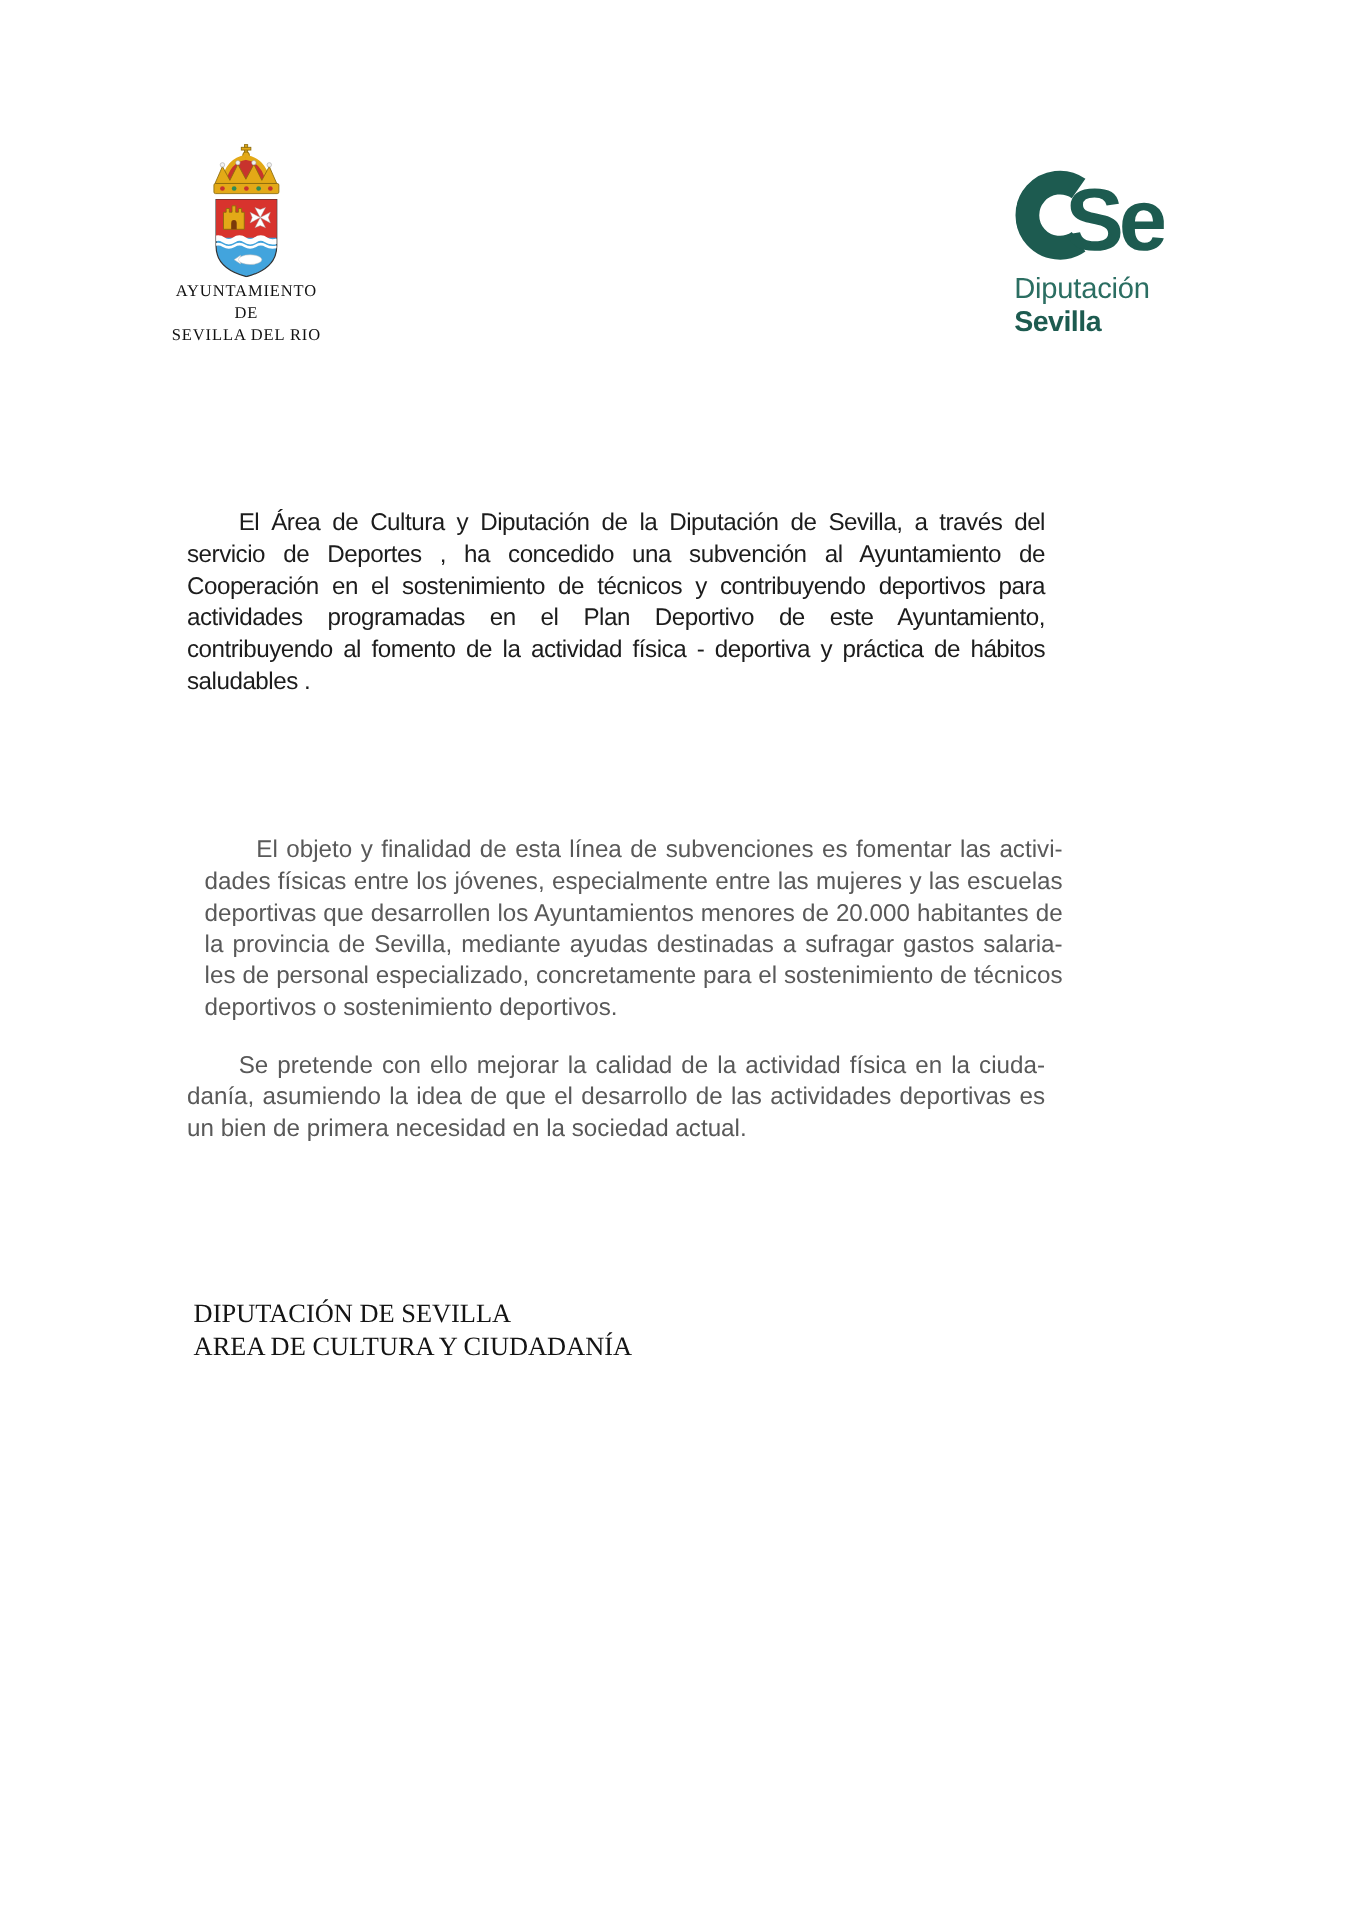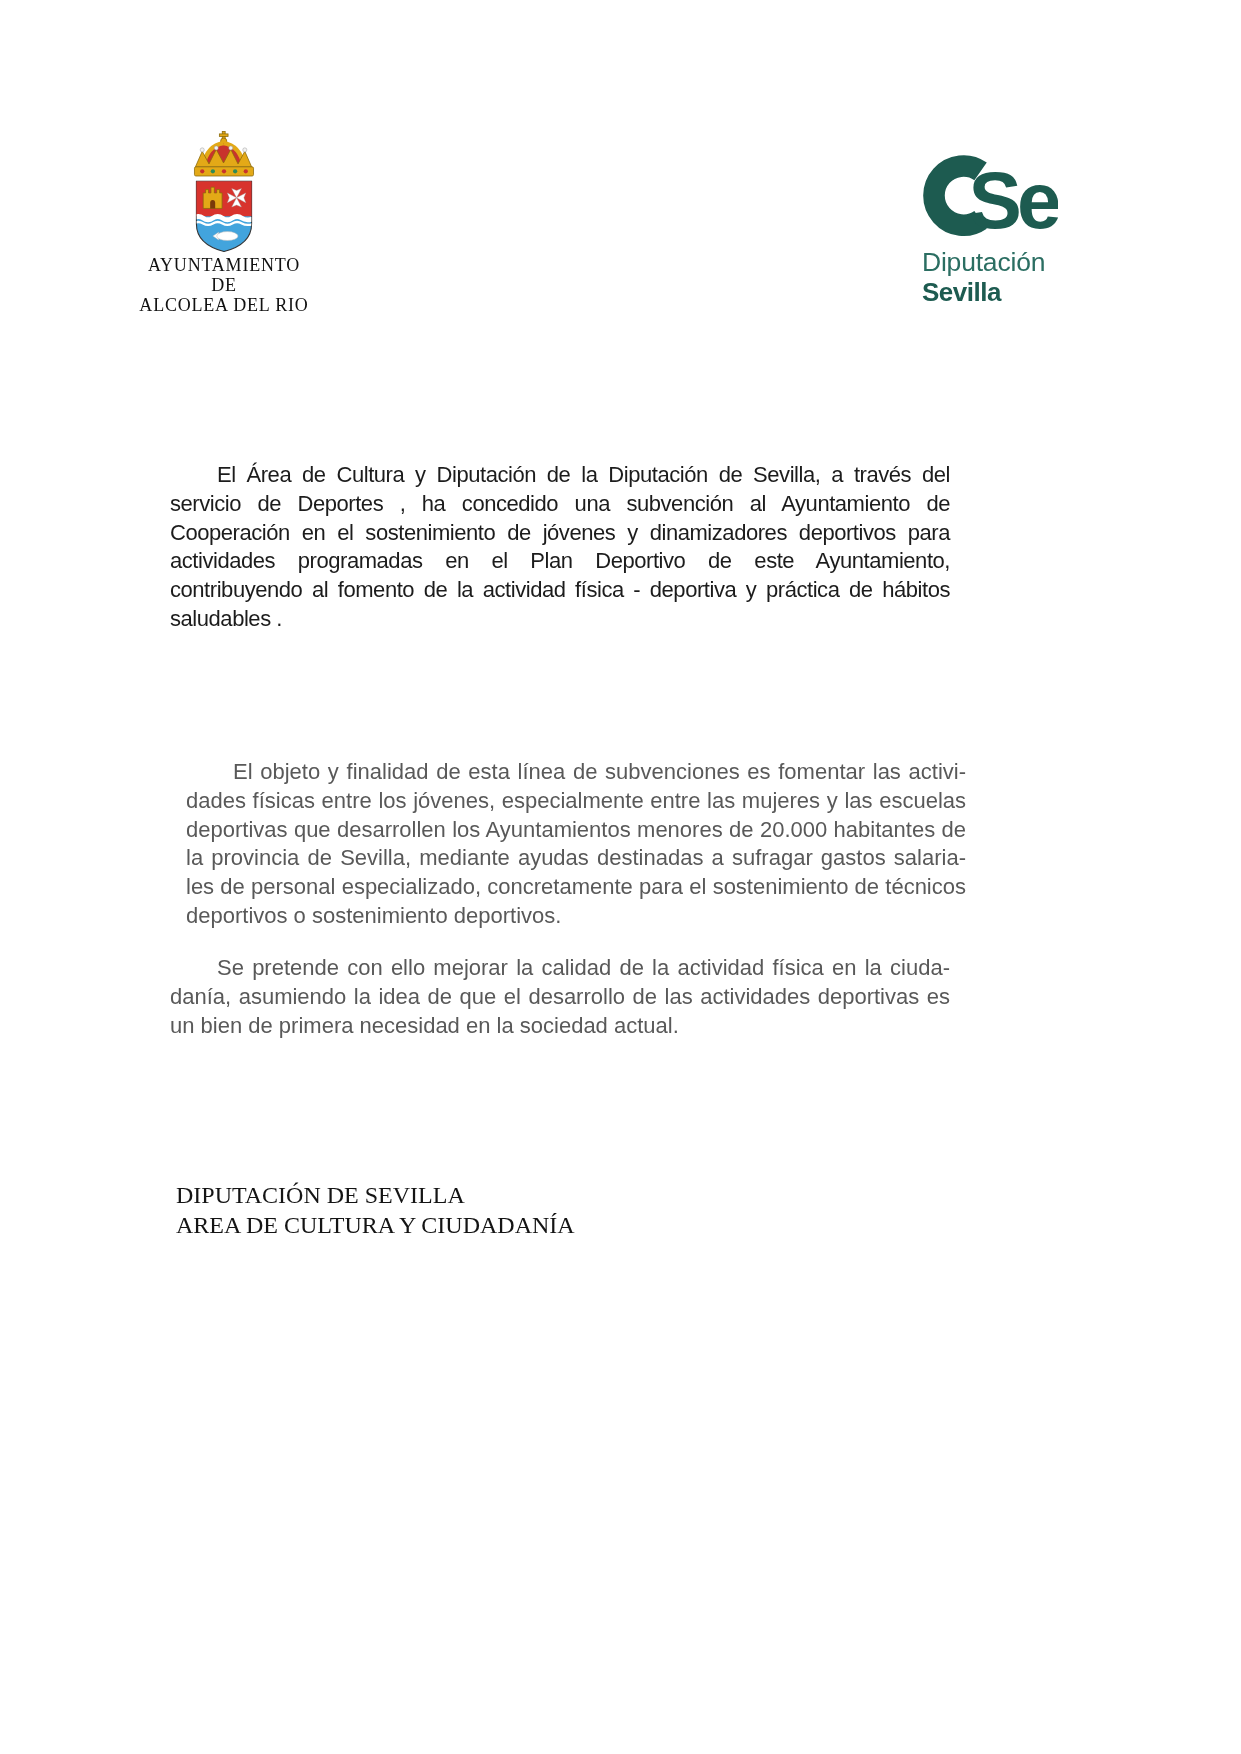--- a/index.html
+++ b/index.html
@@ -11,21 +11,21 @@
     font-family:"Liberation Sans",sans-serif;
     overflow:hidden;
   }
 
   
   .coat{position:absolute;left:138px;top:131px;width:172px;text-align:center;}
   .coat svg{display:block;margin:0 auto;}
   .coat-text{
     margin-top:3px;
     font-family:"Liberation Serif",serif;
-    font-size:18px;line-height:20px;
+    font-size:15px;line-height:20px;
     letter-spacing:0.8px;
     color:#111;
     text-align:center;
   }
 
   
   .dipu{position:absolute;left:922px;top:150px;width:152px;}
   .dipu svg{display:block;}
   .dipu-name{
     margin-top:5px;
@@ -121,37 +121,37 @@
       </g>
 
       <g fill="#ffffff" stroke="#bbbbbb" stroke-width="0.5">
         <path d="M36,108.5 L42,104.5 L42,112.5 Z"></path>
         <ellipse cx="51" cy="108.5" rx="11" ry="4.6"></ellipse>
       </g>
     </svg>
     <div class="coat-text">
       <div>AYUNTAMIENTO</div>
       <div>DE</div>
-      <div>ALCOLEA DEL RIO</div>
+      <div>SEVILLA DEL RIO</div>
     </div>
   </div>
 
   <div class="dipu">
     <svg width="136" height="92" viewBox="0 0 170 115">
       <path d="M73.2,26.7 A37,37 0 1 0 73.2,87.3" fill="none" stroke="var(--teal-dark,#1d5b50)" stroke-width="27"></path>
       <text x="58" y="97" font-family="'Liberation Sans',sans-serif" font-weight="bold" font-size="100" letter-spacing="-6" fill="var(--teal-dark,#1d5b50)">Se</text>
     </svg>
     <div class="dipu-name">Diputación</div>
     <div class="dipu-city">Sevilla</div>
   </div>
 
   <div class="para" id="para-grant">
       <div class="line indent"><span>El Área de Cultura y Diputación de la Diputación de Sevilla, a través del</span></div>
       <div class="line"><span>servicio de Deportes , ha concedido una subvención al Ayuntamiento de</span></div>
-      <div class="line"><span>Cooperación en el sostenimiento de jóvenes y dinamizadores deportivos para</span></div>
+      <div class="line"><span>Cooperación en el sostenimiento de técnicos y contribuyendo deportivos para</span></div>
       <div class="line"><span>actividades programadas en el Plan Deportivo de este Ayuntamiento,</span></div>
       <div class="line"><span>contribuyendo al fomento de la actividad física - deportiva y práctica de hábitos</span></div>
       <div class="line last"><span>saludables .</span></div>
     </div>
   <div class="para" id="para-purpose">
       <div class="line indent"><span>El objeto y finalidad de esta línea de subvenciones es fomentar las activi-</span></div>
       <div class="line"><span>dades físicas entre los jóvenes, especialmente entre las mujeres y las escuelas</span></div>
       <div class="line"><span>deportivas que desarrollen los Ayuntamientos menores de 20.000 habitantes de</span></div>
       <div class="line"><span>la provincia de Sevilla, mediante ayudas destinadas a sufragar gastos salaria-</span></div>
       <div class="line"><span>les de personal especializado, concretamente para el sostenimiento de técnicos</span></div>

